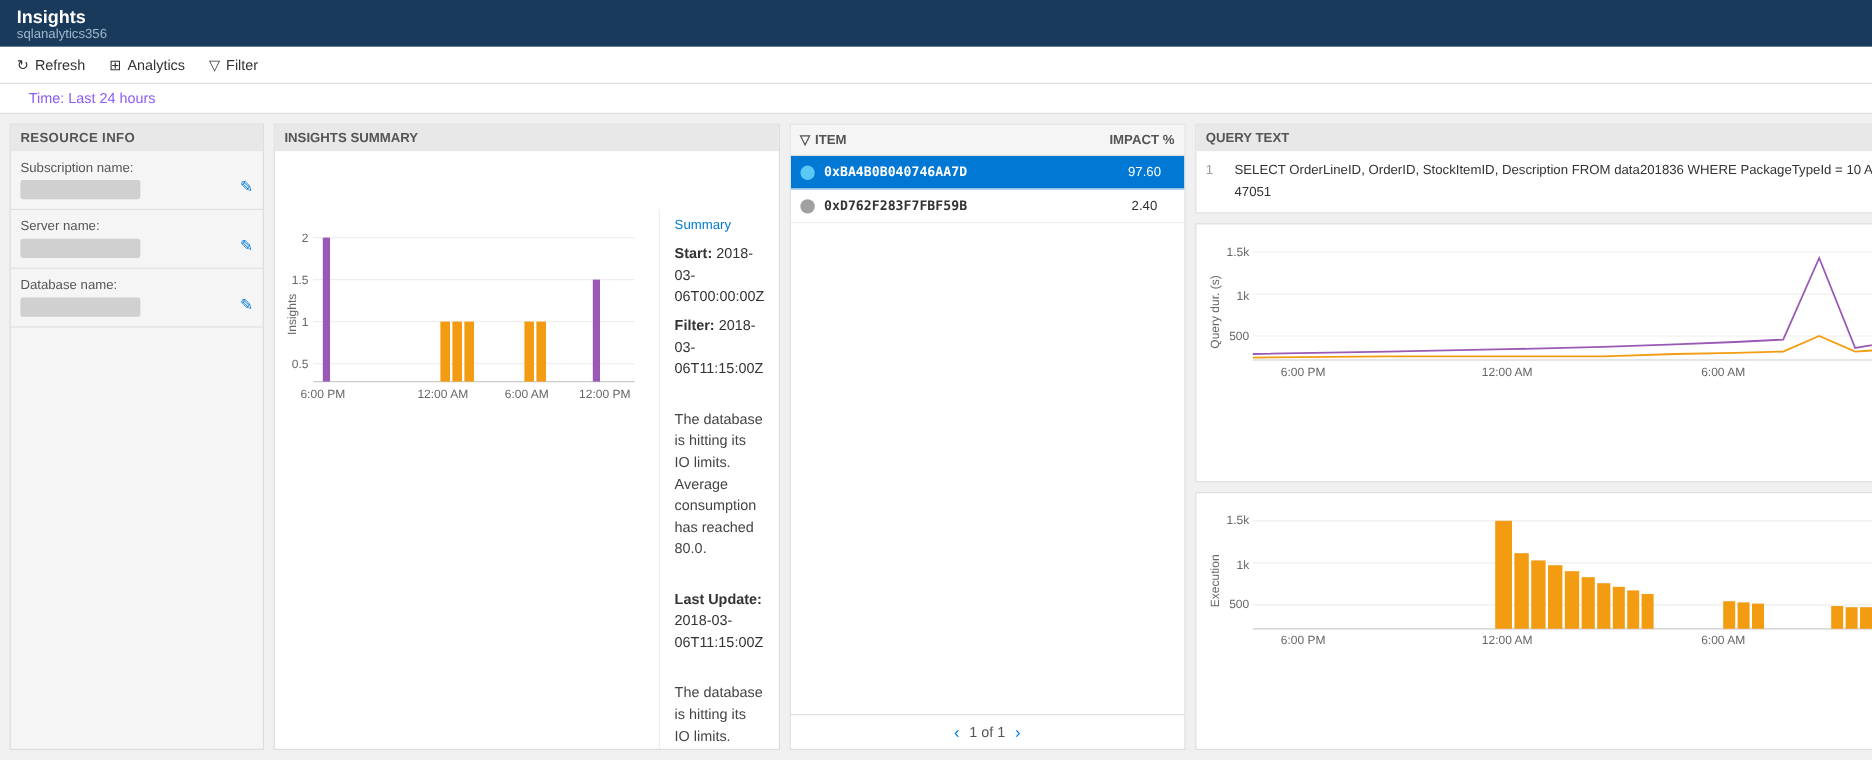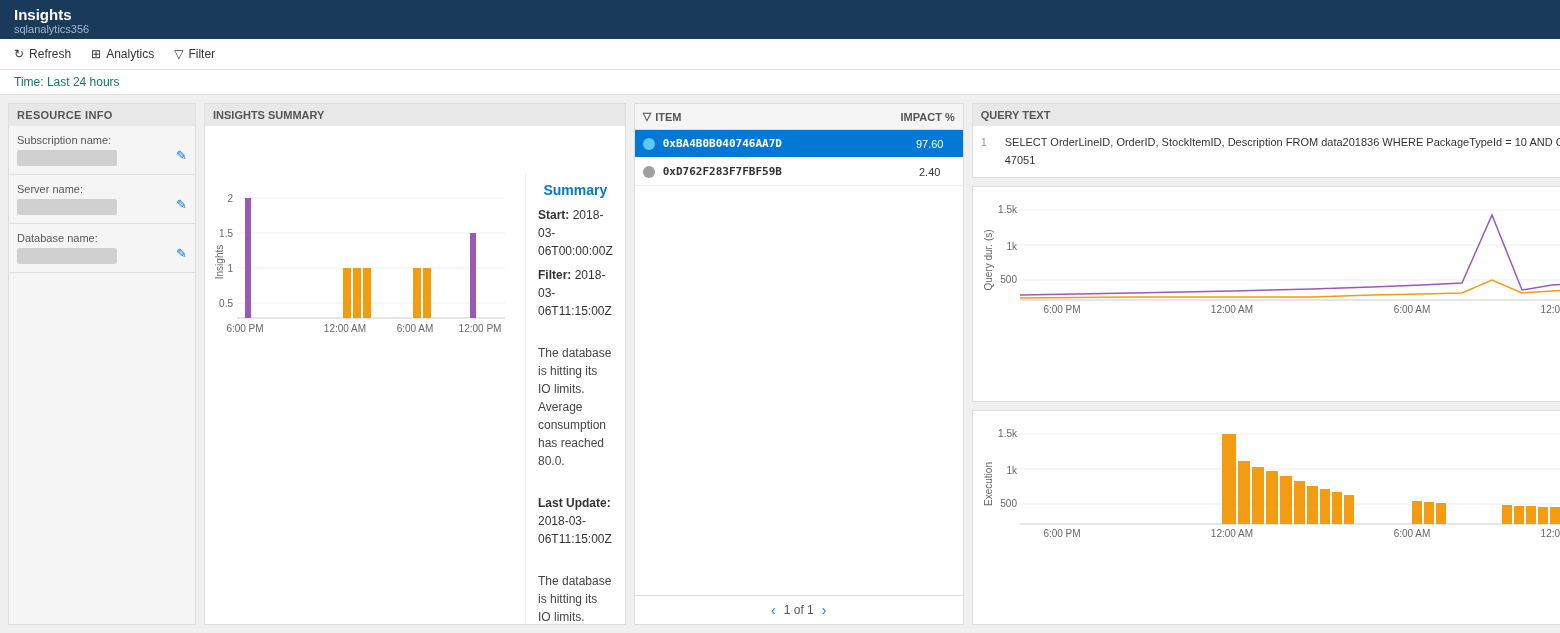--- a/index.html
+++ b/index.html
@@ -28,37 +28,37 @@
     .toolbar-btn {
       display: flex; align-items: center; gap: 5px;
       font-size: 12px; color: #333; cursor: pointer;
       background: none; border: none;
     }
 
     
     .time-bar {
       background: white;
       border-bottom: 1px solid #ddd;
-      padding: 5px 14px;
+      padding: 5px 24px;
       font-size: 12px;
-      color: #0f766e;
+      color: #8b5cf6;
     }
 
     
     .main-content {
       display: flex;
       padding: 8px;
       gap: 8px;
       height: calc(100vh - 95px);
       overflow: hidden;
     }
 
     
     .resource-panel {
-      width: 188px;
+      width: 212px;
       flex-shrink: 0;
       background: #f5f5f5;
       border: 1px solid #ddd;
     }
     .resource-panel .section-header {
       background: #e8e8e8;
       padding: 5px 8px;
       font-size: 11px;
       font-weight: 600;
       color: #555;
@@ -122,24 +122,23 @@
 
     
     .summary-area {
       flex: 1;
       padding: 8px 12px;
       overflow-y: auto;
       border-left: 1px solid #eee;
     }
     .summary-title {
       color: #0078d4;
-      font-size: 14px;
-      font-weight: 700;
+      font-size: 11px;
+      font-weight: 400;
       margin-bottom: 8px;
-      text-align: center;
     }
     .summary-row { margin-bottom: 6px; font-size: 12px; line-height: 1.5; }
     .summary-row strong { font-weight: 600; }
     .summary-desc { margin: 24px 0; font-size: 12px; color: #444; line-height: 1.5; }
 
     
     .items-panel {
       width: 330px;
       flex-shrink: 0;
       background: white;

